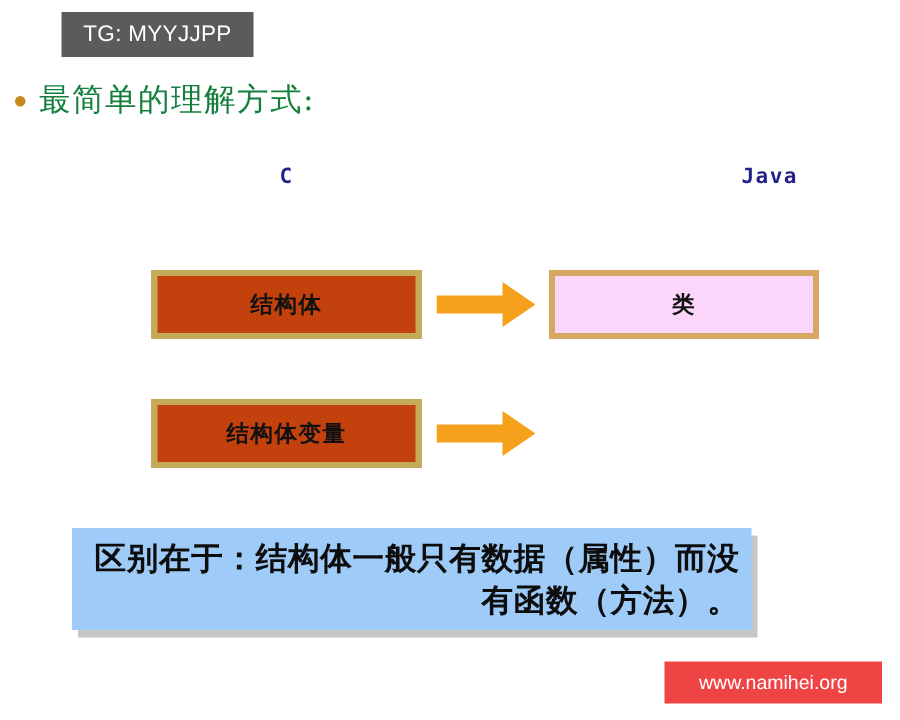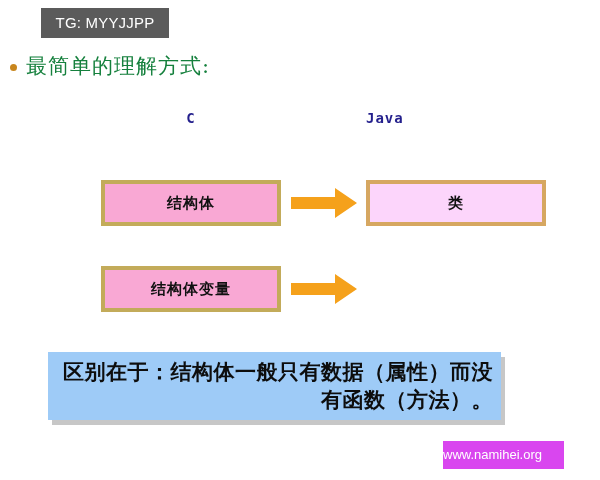--- a/index.html
+++ b/index.html
@@ -69,37 +69,37 @@
   .col-head {
     position: absolute;
     top: 110px;
     font-family: "DejaVu Sans Mono", monospace;
     font-weight: bold;
     font-size: 14px;
     color: #231f8c;
     letter-spacing: 1px;
   }
   .col-head.c    { left: 101px; width: 180px; text-align: center; }
-  .col-head.java { left: 366px; width: 180px; text-align: left; }
+  .col-head.java { left: 352px; width: 180px; text-align: right; }
 
   
   .dbox {
     position: absolute;
     box-sizing: border-box;
     display: flex;
     align-items: center;
     justify-content: center;
     font-family: "DejaVu Sans", sans-serif;
     font-weight: bold;
     font-size: 15px;
     color: #111111;
     letter-spacing: 1px;
   }
   .dbox.green {
-    background: #f9a8d4;
+    background: #c2410c;
     border: 4px solid #c3ab5a;
     width: 180px;
     height: 46px;
     text-align: right;
   }
   .dbox.pink {
     background: #fcd5fb;
     border: 4px solid #d6a761;
     width: 180px;
     height: 46px;
@@ -140,26 +140,27 @@
     line-height: 28px;
     color: #0d0d0d;
     letter-spacing: 0.5px;
   }
 
   
   .site-badge {
     position: absolute;
     left: 443px;
     top: 441px;
-    width: 121px;
+    width: 145px;
     height: 28px;
-    background: #d946ef;
+    background: #ef4444;
     color: #ffffff;
     font-size: 13px;
     line-height: 28px;
+    text-align: center;
     font-family: "Liberation Sans", sans-serif;
   }
 </style>
 </head>
 <body>
 
 <div class="slide">
 
   <div class="tg-badge">TG: MYYJJPP</div>
 

